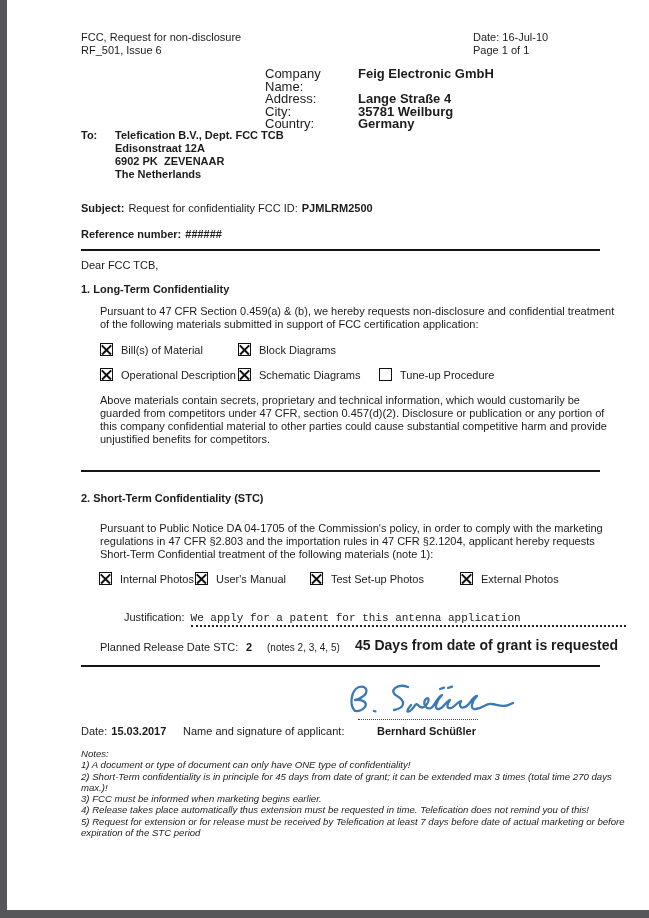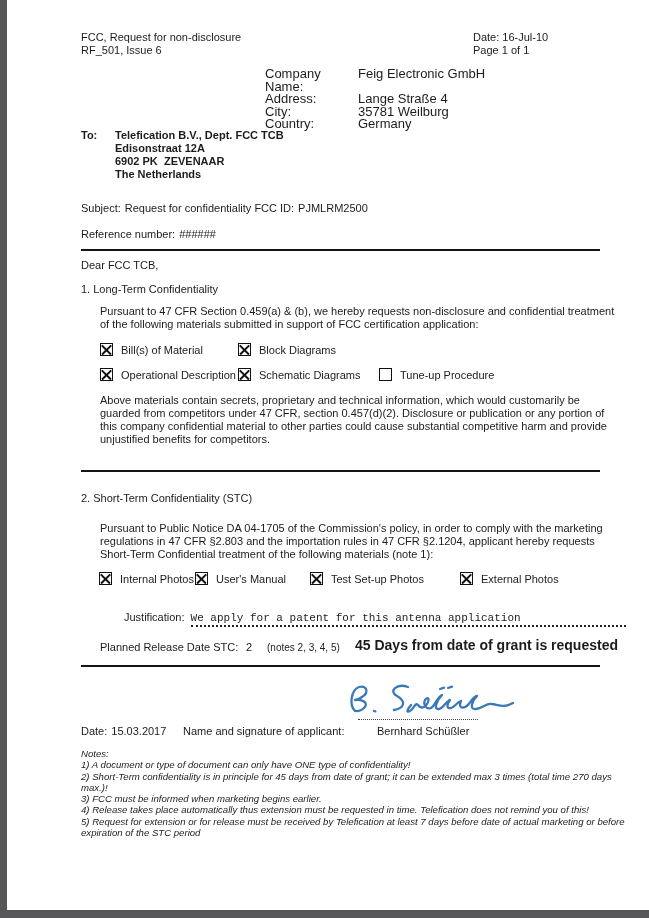--- a/index.html
+++ b/index.html
@@ -2,21 +2,21 @@
 <html><head>
 <meta charset="utf-8">
 <style>
   html,body{margin:0;padding:0;background:#e8e8e8;}
   .page{
     position:relative;width:649px;height:918px;background:#ffffff;
     font-family:"Liberation Sans","DejaVu Sans",sans-serif;
     color:#1c1c1c;overflow:hidden;
   }
   .abs{position:absolute;}
-  .b{font-weight:normal;}
+  .b{font-weight:bold;}
   .ml{white-space:pre-wrap;}
   .fs11{font-size:11px;line-height:13px;}
   .scan-left{position:absolute;left:0;top:0;width:7px;height:918px;background:#57575a;}
   .scan-bottom{position:absolute;left:0;top:910px;width:649px;height:8px;background:#57575a;}
   .hr{position:absolute;height:2px;background:#151515;}
   .co-row{display:flex;font-size:13px;line-height:12.5px;}
   .co-label{width:93px;}
   .to-wrap{display:flex;font-size:11px;line-height:13px;font-weight:bold;}
   .to-label{width:34px;}
   .lbl-gap{margin-right:4px;}

